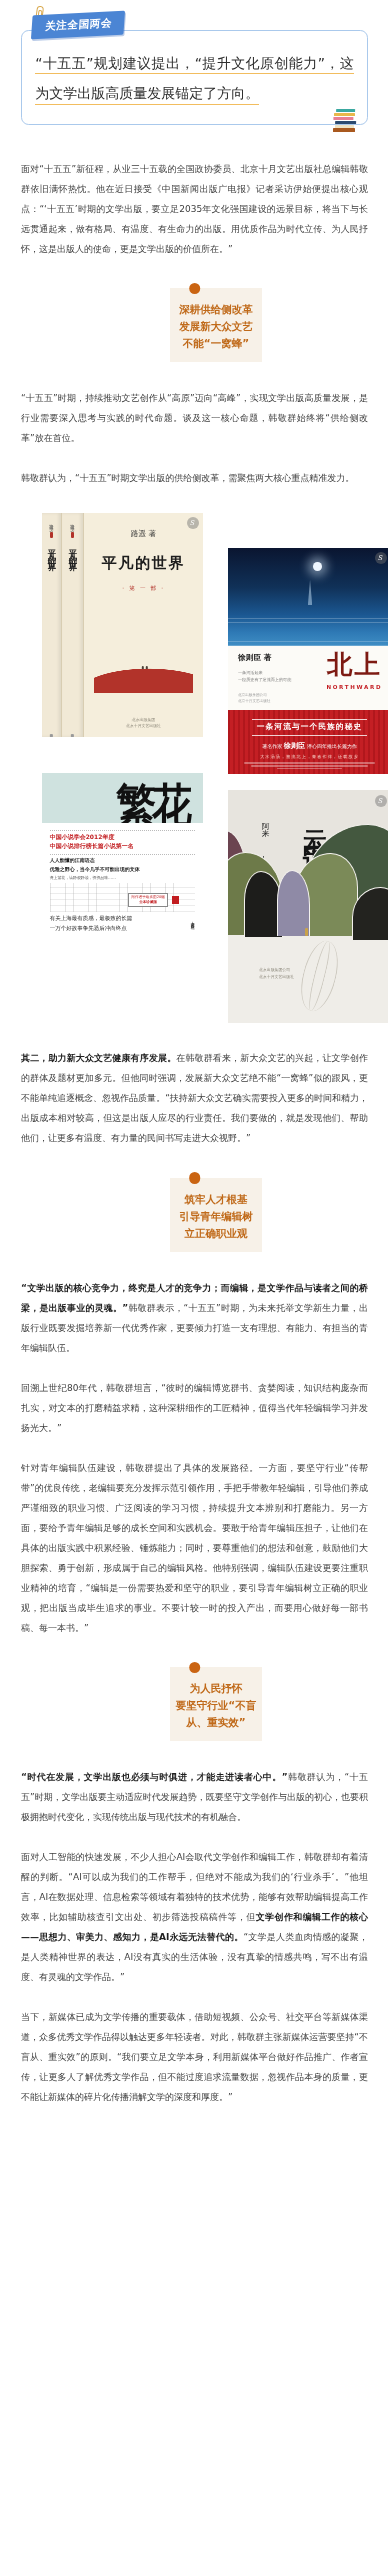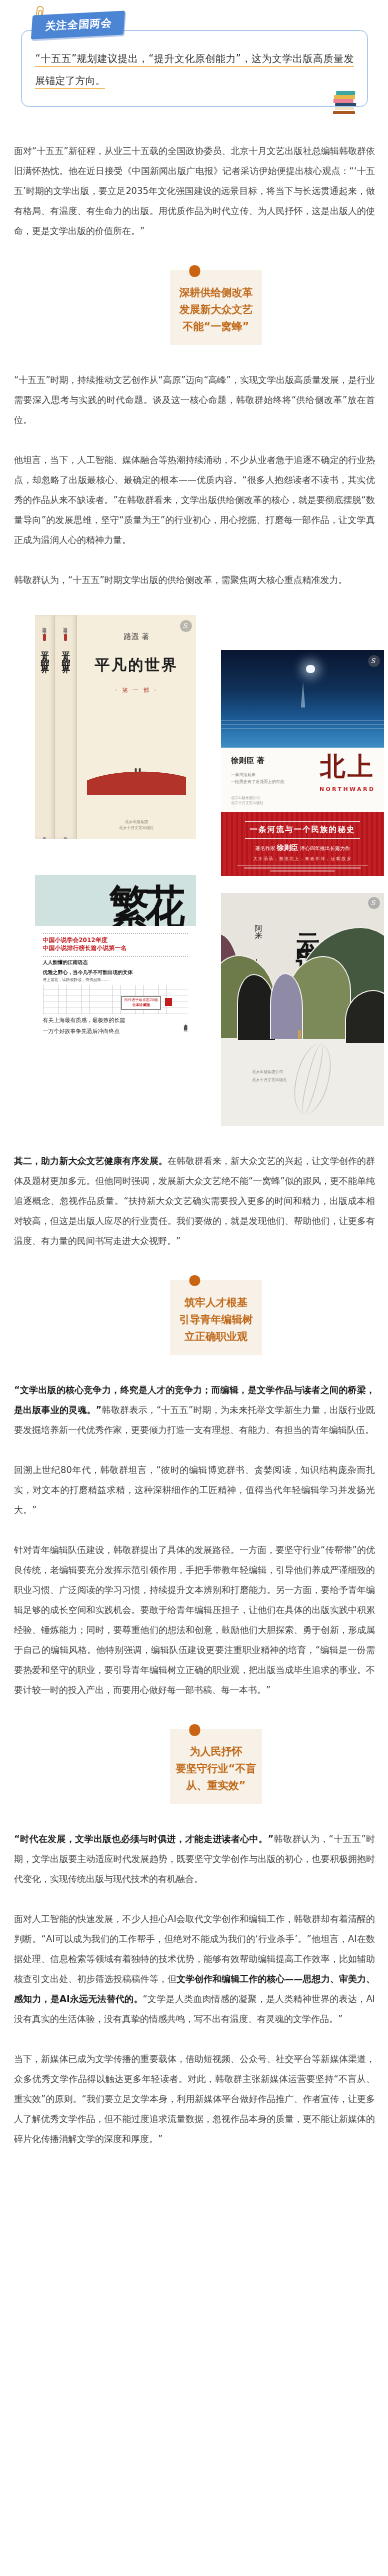--- a/index.html
+++ b/index.html
@@ -26,21 +26,21 @@
   }
   .paperclip {
     position:absolute; top:-25.4px; left:14.4px; width:7.2px; height:16.6px;
     border:1.7px solid #d9a94e; border-radius:3.9px; transform:rotate(8deg);
     background:transparent;
   }
   .paperclip::after{
     content:""; position:absolute; left:1.1px; top:3.3px; width:1.7px; height:8.8px;
     border:1.1px solid #d9a94e; border-radius:1.7px;
   }
-  .quote-text { font-size:10px; line-height:2.2; color:#2e2e2e; text-align:justify; }
+  .quote-text { font-size:14px; line-height:2.2; color:#2e2e2e; text-align:justify; }
   .quote-text span.u { border-bottom:1.1px solid #f2bd5e; padding-bottom:2.8px; }
   .books-stack { position:absolute; right:12px; bottom:-8.8px; width:22px; }
   .books-stack .bk { height:3.3px; border-radius:0.6px; margin:0 auto 0.6px auto; }
   .bk1{width:19px;background:#3aa8a0;transform:translateX(1.1px);}
   .bk2{width:21px;background:#e8b84b;}
   .bk3{width:20px;background:#e87f93;transform:translateX(-0.6px);}
   .bk4{width:21px;background:#2b4a6f;transform:translateX(1.1px);}
   .bk5{width:19px;background:#efe3c4;}
   .bk6{width:22px;background:#a9591f;}
 
@@ -78,21 +78,21 @@
   }
   .profile-info { margin-left:17.7px; padding-top:41px; }
   .name-badge {
     display:inline-block; color:#fff; font-weight:bold; font-size:9.4px;
     background:linear-gradient(100deg,#ff8a3c,#f23b2b);
     padding:3.9px 8.8px; border-radius:3.3px 3.3px 11px 3.3px; letter-spacing:0.6px;
   }
   .profile-caption { margin-top:7.2px; font-size:8.8px; color:#3d3d3d; }
 
   
-  .article { margin:0 14px; }
+  .article { margin:0 21px; }
   .intro-block { margin-top:34px; }
   p.para { font-size:9px; line-height:20px; text-align:justify; margin-bottom:20px; color:#3d3d3d; }
   p.para span.b { font-weight:bold; color:#1f1f1f; }
 
   .sec-head { margin:24px auto 25.4px auto; width:135px; position:relative; padding-top:5.5px;padding-left:43px; }
   .sec-dot {
     position:absolute; top:0; left:50%; transform:translateX(-50%);
     width:11.6px; height:11.6px; border-radius:50%; background:#ca6412; z-index:2;
   }
   .sec-box {
@@ -239,21 +239,20 @@
 
     <div class="sec-head">
       <div class="sec-dot"></div>
       <div class="sec-box">
         <div class="hl">深耕供给侧改革</div>
         <div class="hl">发展新大众文艺不能“一窝蜂”</div>
       </div>
     </div>
     <div>
         <p class="para"><span>“十五五”时期，持续推动文艺创作从“高原”迈向“高峰”，实现文学出版高质量发展，是行业需要深入思考与实践的时代命题。谈及这一核心命题，韩敬群始终将“供给侧改革”放在首位。</span></p>
-        <p class="para"><span>他坦言，当下，人工智能、媒体融合等热潮持续涌动，不少从业者急于追逐不确定的行业热点，却忽略了出版最核心、最确定的根本——优质内容。“很多人抱怨读者不读书，其实优秀的作品从来不缺读者。”在韩敬群看来，文学出版供给侧改革的核心，就是要彻底摆脱“数量导向”的发展思维，坚守“质量为王”的行业初心，用心挖掘、打磨每一部作品，让文学真正成为温润人心的精神力量。</span></p>
         <p class="para"><span>韩敬群认为，“十五五”时期文学出版的供给侧改革，需聚焦两大核心重点精准发力。</span></p>
       </div>
 
     <div class="books-grid">
       <div class="col-left">
 
         <div class="cover bka" style="margin-bottom:36px; background:#f5eedc;">
           <div class="share-ic">S</div>
           <div class="spine sp1">
             <span class="sa">路遥 著</span>

